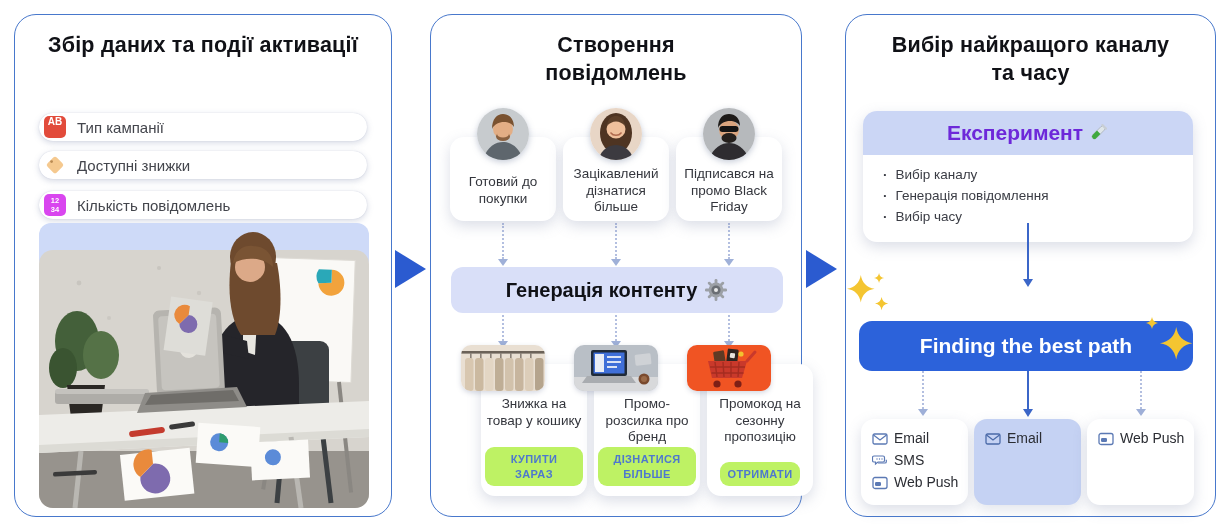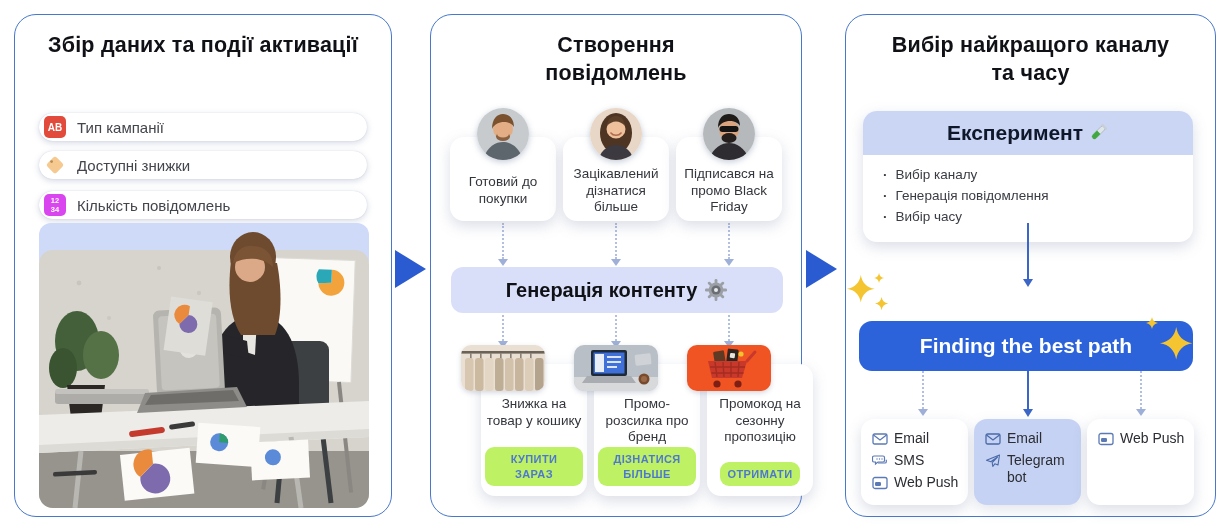--- a/index.html
+++ b/index.html
@@ -28,21 +28,21 @@
 
   
   .data-row { position:absolute; left:24px; right:24px; height:28px;
               background:#fff; border-radius:15px;
               box-shadow:0 2px 6px rgba(115,130,165,.30), 0 0 1px rgba(115,130,165,.35);
               display:flex; align-items:center; gap:11px; padding-left:5px;
               font-size:15px; color:#43454C; }
   .row-1 { top:98px; } .row-2 { top:136px; } .row-3 { top:176px; }
   .badge-ab { width:22px; height:22px; border-radius:5px; background:#E24B3B;
               color:#fff; font-weight:800; font-size:10px; display:flex;
-              align-items:center; justify-content:center; flex:0 0 auto; }
+              justify-content:center; flex:0 0 auto; }
   .badge-num { width:22px; height:22px; border-radius:5px; background:#d946ef;
                color:#fff; font-weight:700; font-size:7.5px; line-height:1.2;
                display:flex; flex-direction:column; align-items:center; justify-content:center; flex:0 0 auto; }
   .tag-wrap { width:22px; height:22px; flex:0 0 auto; }
   .photo-illustration { position:absolute; left:24px; top:208px; width:330px; height:285px; }
 
   
   .avatar { position:absolute; top:93px; width:52px; height:52px; border-radius:50%;
             overflow:hidden; box-shadow:0 2px 6px rgba(90,105,140,.35); z-index:3; }
   .av-1 { left:46px; } .av-2 { left:159px; } .av-3 { left:272px; }
@@ -80,21 +80,21 @@
   .mc-1 { left:19px; } .mc-2 { left:132px; } .mc-3 { left:245px; }
   .cta-btn { margin-top:auto; background:#bef264; color:#4E78CE; border:none; cursor:pointer;
              border-radius:9px; font-weight:700; font-size:11px; letter-spacing:.4px;
              line-height:1.3; padding:5px 8px; font-family:inherit; }
 
   
   .exp-card { position:absolute; left:17px; top:96px; width:330px; border-radius:14px;
               background:#fff; box-shadow:0 5px 14px rgba(110,125,160,.25); }
   .exp-header { height:44px; background:#CBD6F5; border-radius:14px 14px 0 0;
                 display:flex; align-items:center; justify-content:center; gap:4px;
-                font-size:21px; font-weight:800; color:#0f172a; }
+                font-size:21px; font-weight:800; color:#6d28d9; }
   .exp-body { padding:10px 16px 14px 20px; }
   .exp-bullet { font-size:13.5px; color:#3A3C44; line-height:1.55; display:flex; gap:8px; }
   .exp-bullet::before { content:"·"; font-weight:700; color:#3A3C44; }
 
   .r-line  { left:181px; top:208px; height:58px; }
   .r-arr1  { left:177px; top:264px; }
   .best-box { position:absolute; left:13px; top:274px; width:334px; height:50px;
               background:#2C62DA; border-radius:13px; display:flex; align-items:center;
               justify-content:center; text-align:center; color:#fff; font-weight:800;
               font-size:21px; line-height:1.12; z-index:1; padding:0 30px;margin-top:32px; }
@@ -472,26 +472,20 @@
     </div>
 
     <div class="channel-card ch-2">
       <div class="ch-item">
         <svg width="16" height="16" viewBox="0 0 16 16">
           <rect x="1" y="3" width="14" height="10" rx="1.5" fill="none" stroke="#4A6AA8" stroke-width="1.3"></rect>
           <path d="M1.5 4 L8 9 L14.5 4" fill="none" stroke="#4A6AA8" stroke-width="1.3"></path>
         </svg>
         <span>Email</span>
       </div>
-      <div class="ch-item">
-        <svg width="16" height="16" viewBox="0 0 16 16">
-          <path d="M14.5 2 L1.5 7.2 L5.8 8.8 L12.5 4 L7.2 9.6 L7.8 13.5 L9.8 10.8 L13 12 Z" fill="none" stroke="#4A6AA8" stroke-width="1.1" stroke-linejoin="round"></path>
-        </svg>
-        <span>Telegram bot</span>
-      </div>
     </div>
 
     <div class="channel-card ch-3">
       <div class="ch-item">
         <svg width="16" height="16" viewBox="0 0 16 16">
           <rect x="1" y="2.5" width="14" height="11" rx="2" fill="none" stroke="#5B79B4" stroke-width="1.3"></rect>
           <rect x="3" y="7" width="6" height="4" rx="1.2" fill="#5B79B4"></rect>
         </svg>
         <span>Web Push</span>
       </div>

